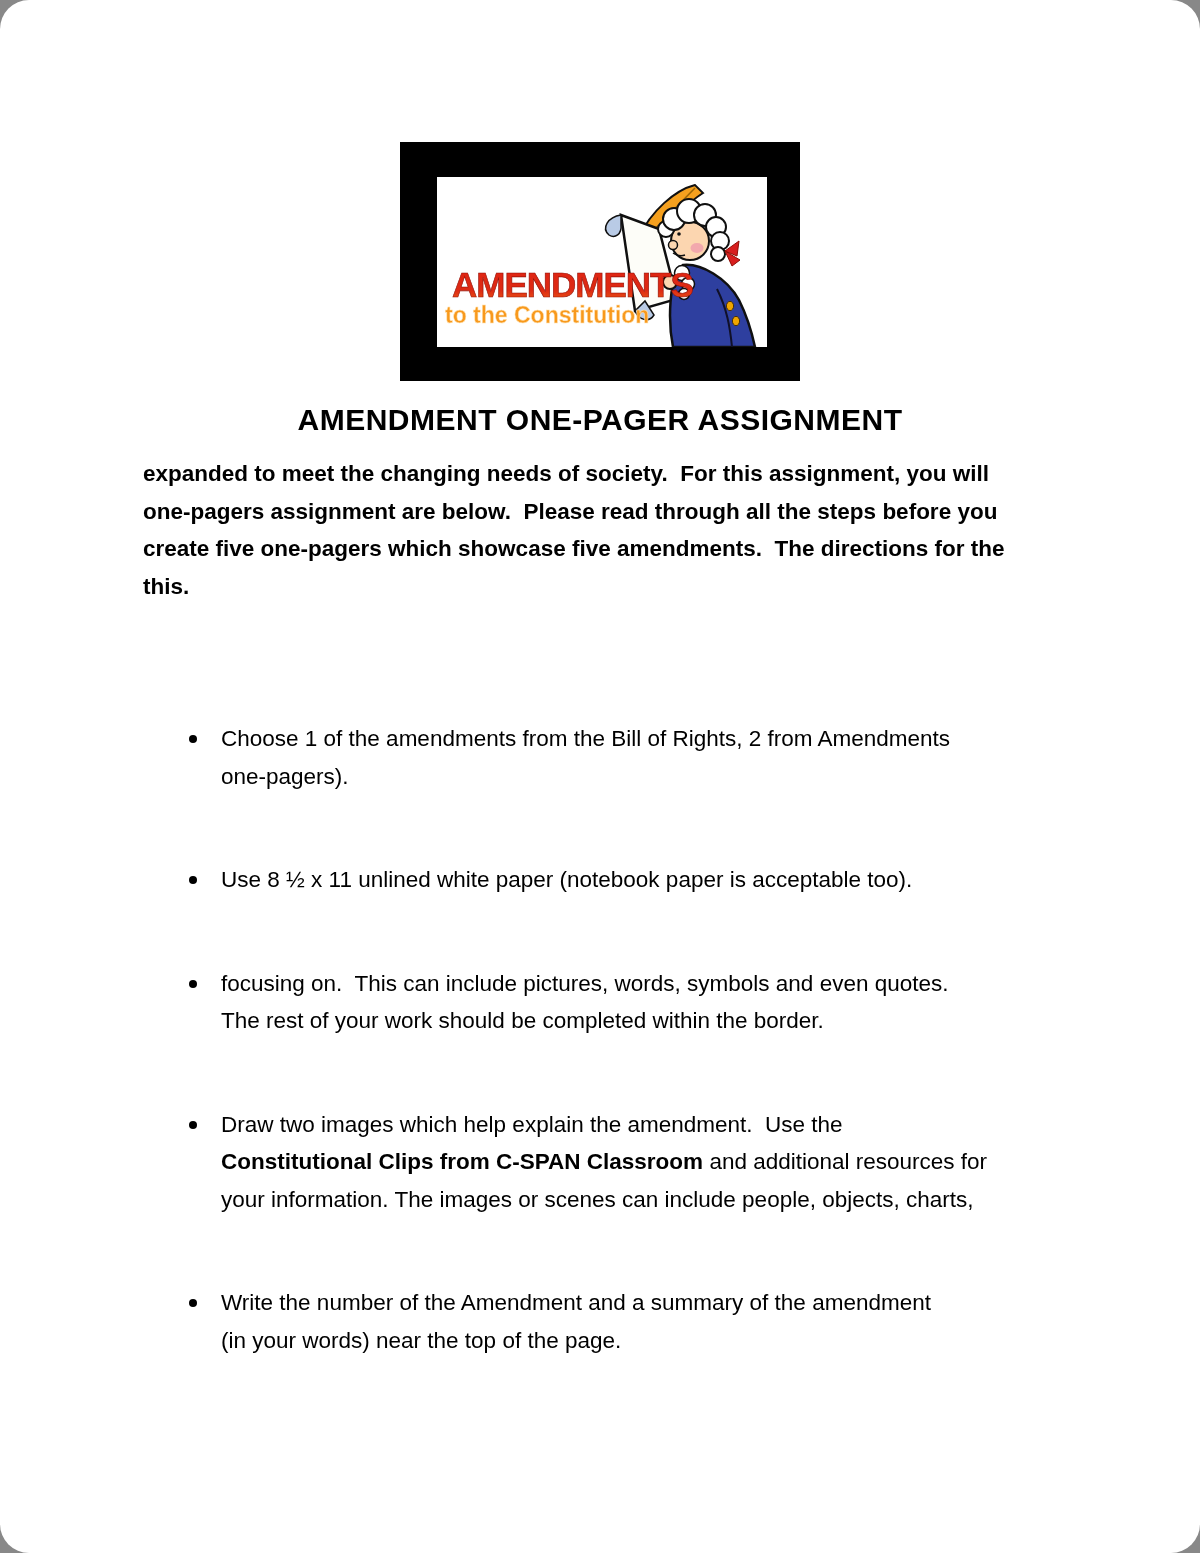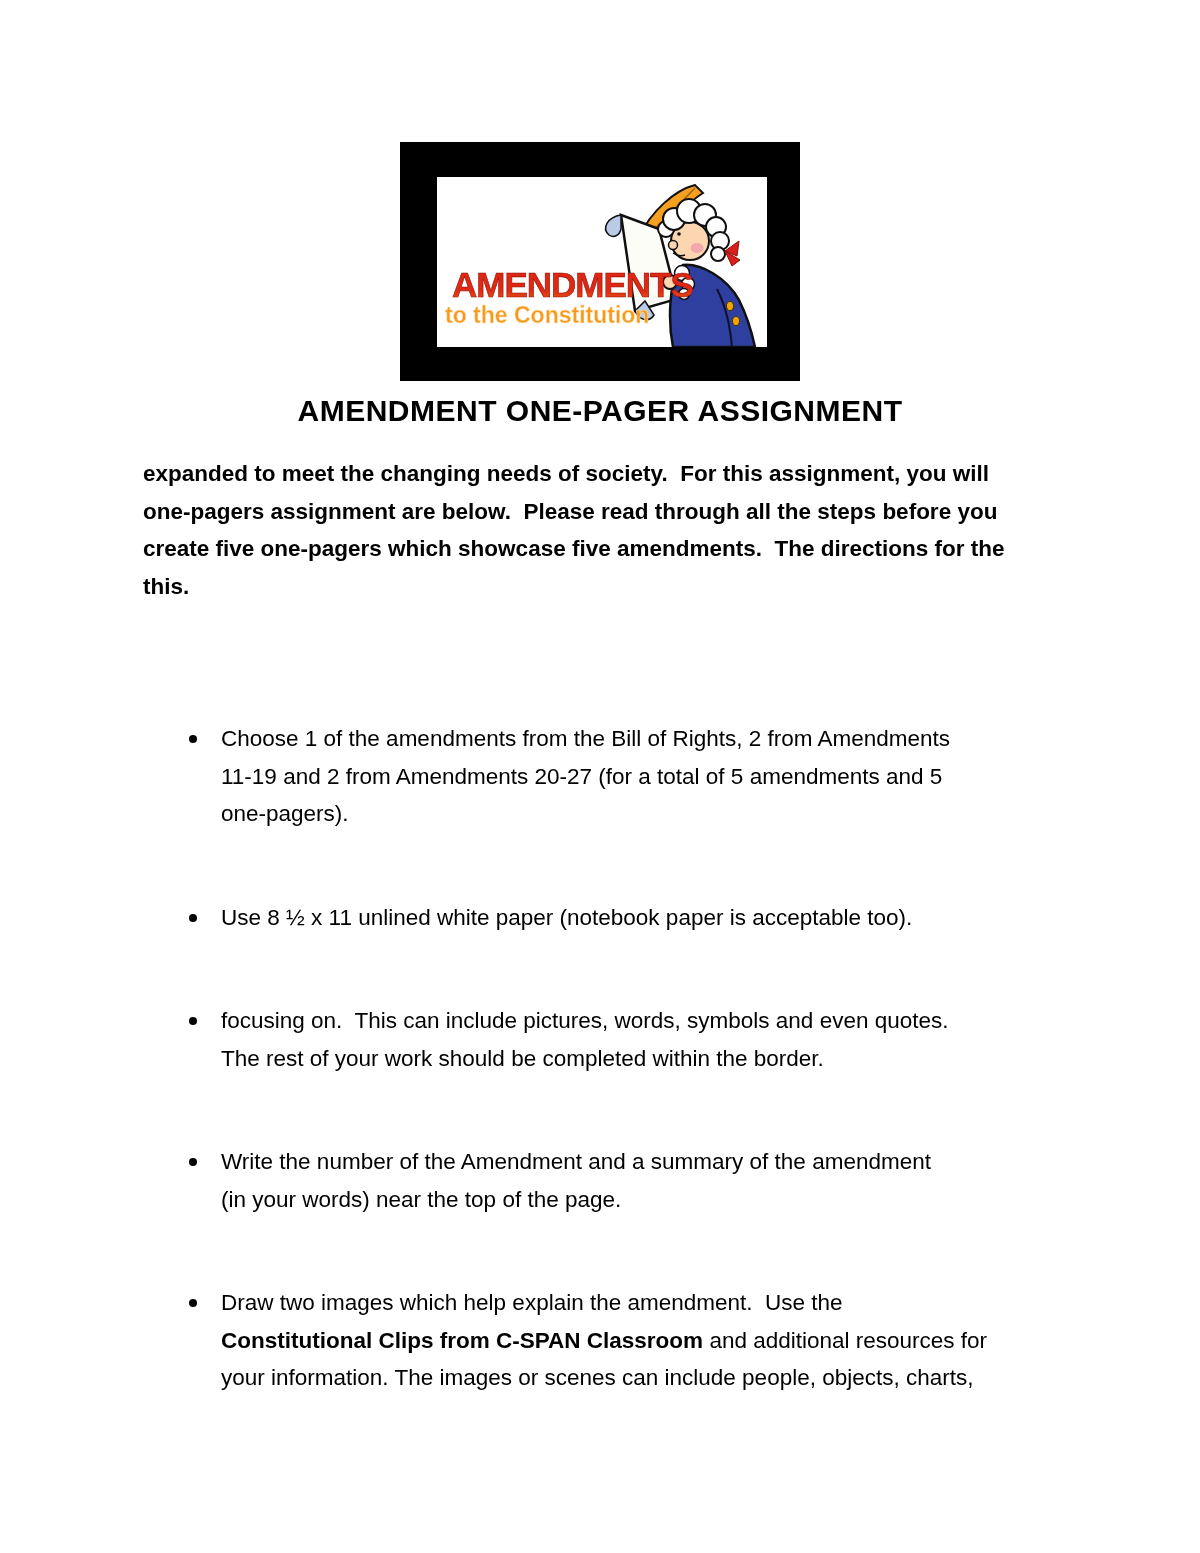--- a/index.html
+++ b/index.html
@@ -4,37 +4,38 @@
 <style>
   html,body { margin:0; padding:0; background:#888; }
   .page {
     position:relative;
     width:1200px; height:1553px;
     margin:0 auto;
     background:#ffffff;
     font-family:"Liberation Sans", sans-serif;
     color:#000;
     overflow:hidden;
+    border-radius:29px;
   }
   
   .banner-frame {
     position:absolute; left:400px; top:142px;
     width:400px; height:239px;
     background:#000;
   }
   .banner-inner {
     position:absolute; left:37px; top:35px;
     width:330px; height:170px;
     background:#fff;
   }
   .banner-inner svg { display:block; width:330px; height:170px; }
 
   
   .doc-title {
-    position:absolute; left:0; top:391px; width:1200px;
+    position:absolute; left:0; top:400px; width:1200px;
     text-align:center;
     font-size:30px; font-weight:bold;
     line-height:40px;
     letter-spacing:0.5px;
     white-space:pre;
   }
   .intro {
     position:absolute; left:143px; top:455px; width:1000px;
     font-size:22.5px; font-weight:bold;
     line-height:37.5px;
@@ -142,42 +143,41 @@
     <div class="line">one-pagers assignment are below.  Please read through all the steps before you</div>
     <div class="line">create five one-pagers which showcase five amendments.  The directions for the</div>
     <div class="line">this.</div>
   </div>
 
   <ul class="bullet-list">
 
     <li class="bullet-item">
       <span class="bullet-dot"></span>
       <div class="line">Choose 1 of the amendments from the Bill of Rights, 2 from Amendments</div>
-      <div class="line">11-19 and 2 from Amendments 20-27 (for a total of 5 amendments and 5</div>
       <div class="line">one-pagers).</div>
     </li>
 
     <li class="bullet-item">
       <span class="bullet-dot"></span>
       <div class="line">Use 8 ½ x 11 unlined white paper (notebook paper is acceptable too).</div>
     </li>
 
     <li class="bullet-item">
       <span class="bullet-dot"></span>
       <div class="line">focusing on.  This can include pictures, words, symbols and even quotes.</div>
       <div class="line">The rest of your work should be completed within the border.</div>
     </li>
 
     <li class="bullet-item">
       <span class="bullet-dot"></span>
-      <div class="line">Write the number of the Amendment and a summary of the amendment</div>
-      <div class="line">(in your words) near the top of the page.</div>
+      <div class="line">Draw two images which help explain the amendment.  Use the</div>
+      <div class="line"><span class="bold-seg">Constitutional Clips from C-SPAN Classroom</span><span> and additional resources for</span></div>
+      <div class="line">your information. The images or scenes can include people, objects, charts,</div>
     </li>
 
     <li class="bullet-item">
       <span class="bullet-dot"></span>
-      <div class="line">Draw two images which help explain the amendment.  Use the</div>
-      <div class="line"><span class="bold-seg">Constitutional Clips from C-SPAN Classroom</span><span> and additional resources for</span></div>
-      <div class="line">your information. The images or scenes can include people, objects, charts,</div>
+      <div class="line">Write the number of the Amendment and a summary of the amendment</div>
+      <div class="line">(in your words) near the top of the page.</div>
     </li>
 
   </ul>
 </div>
 
 </body></html>

